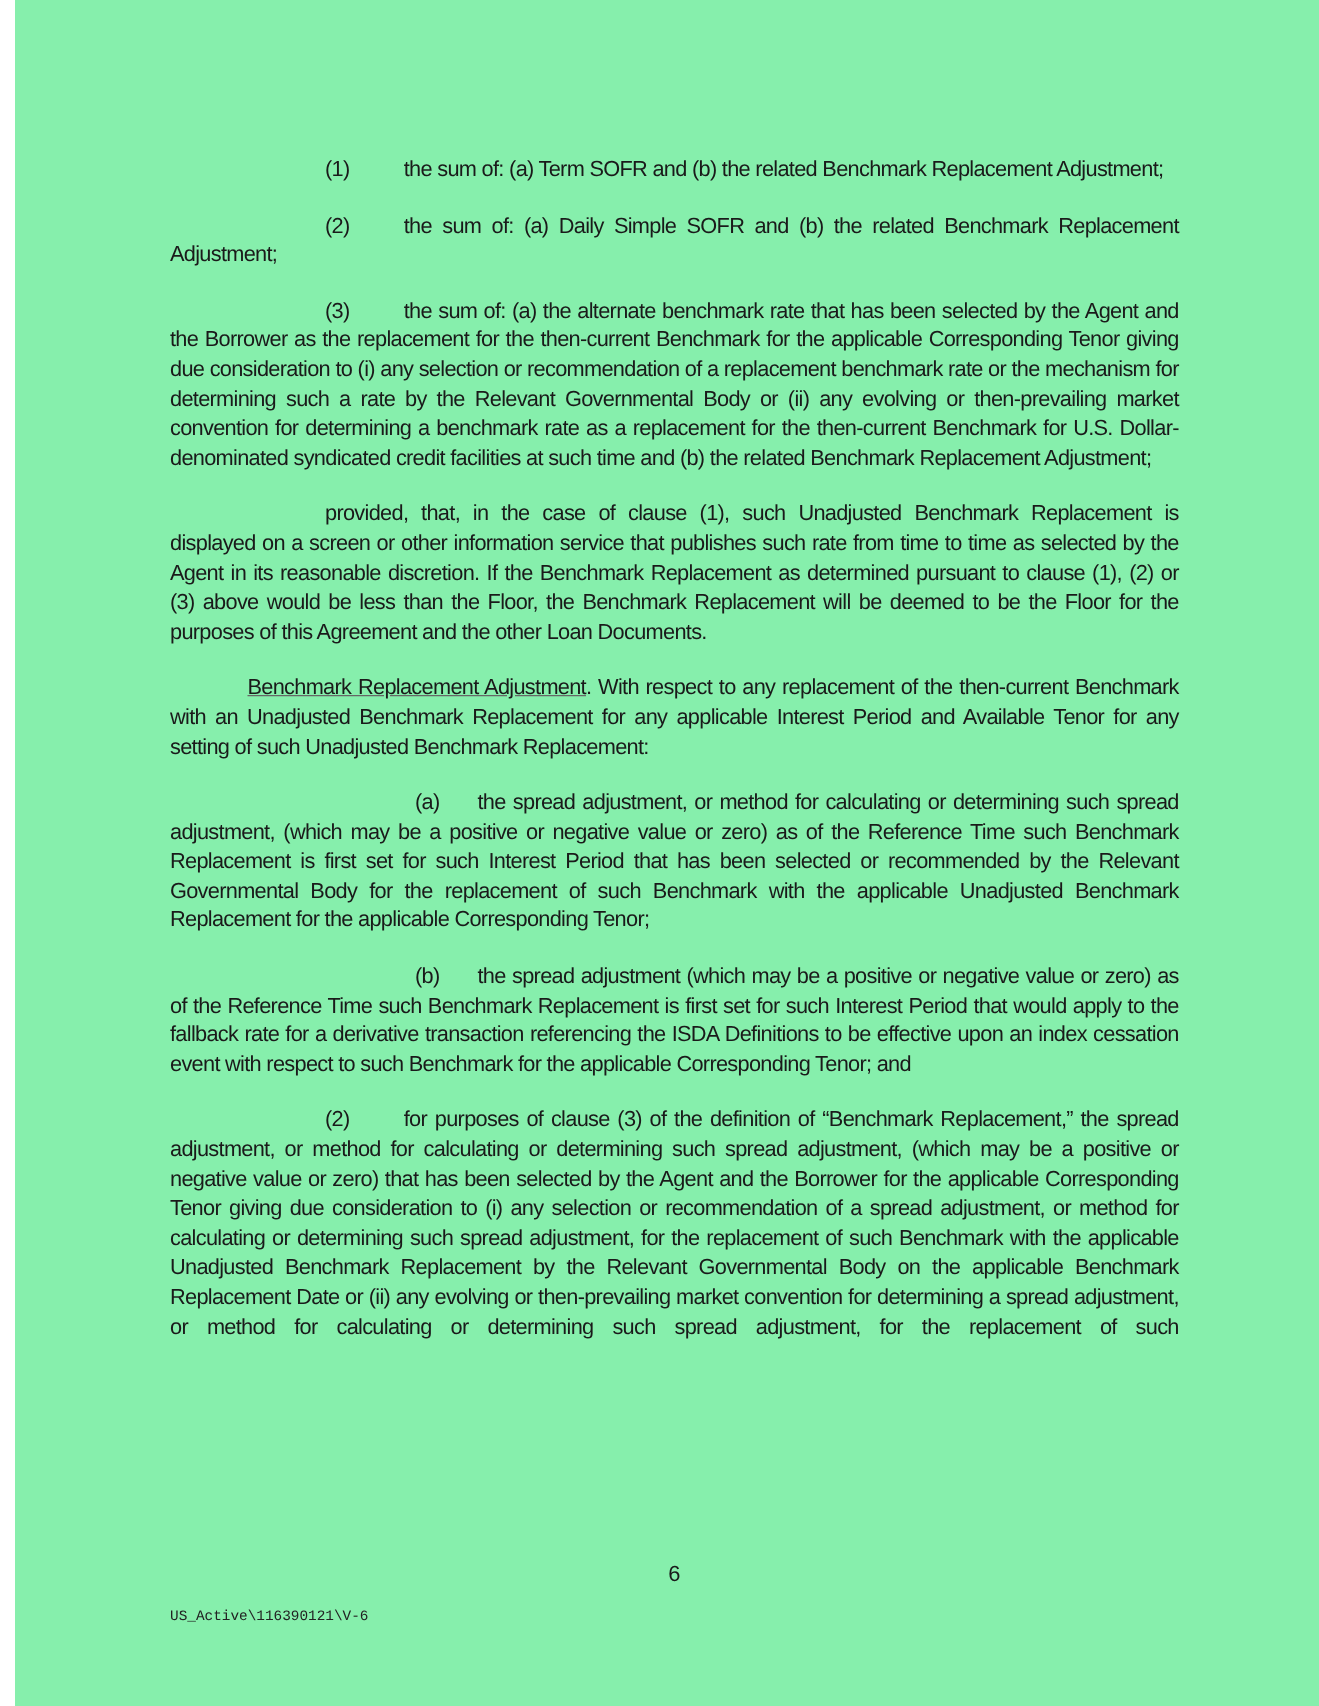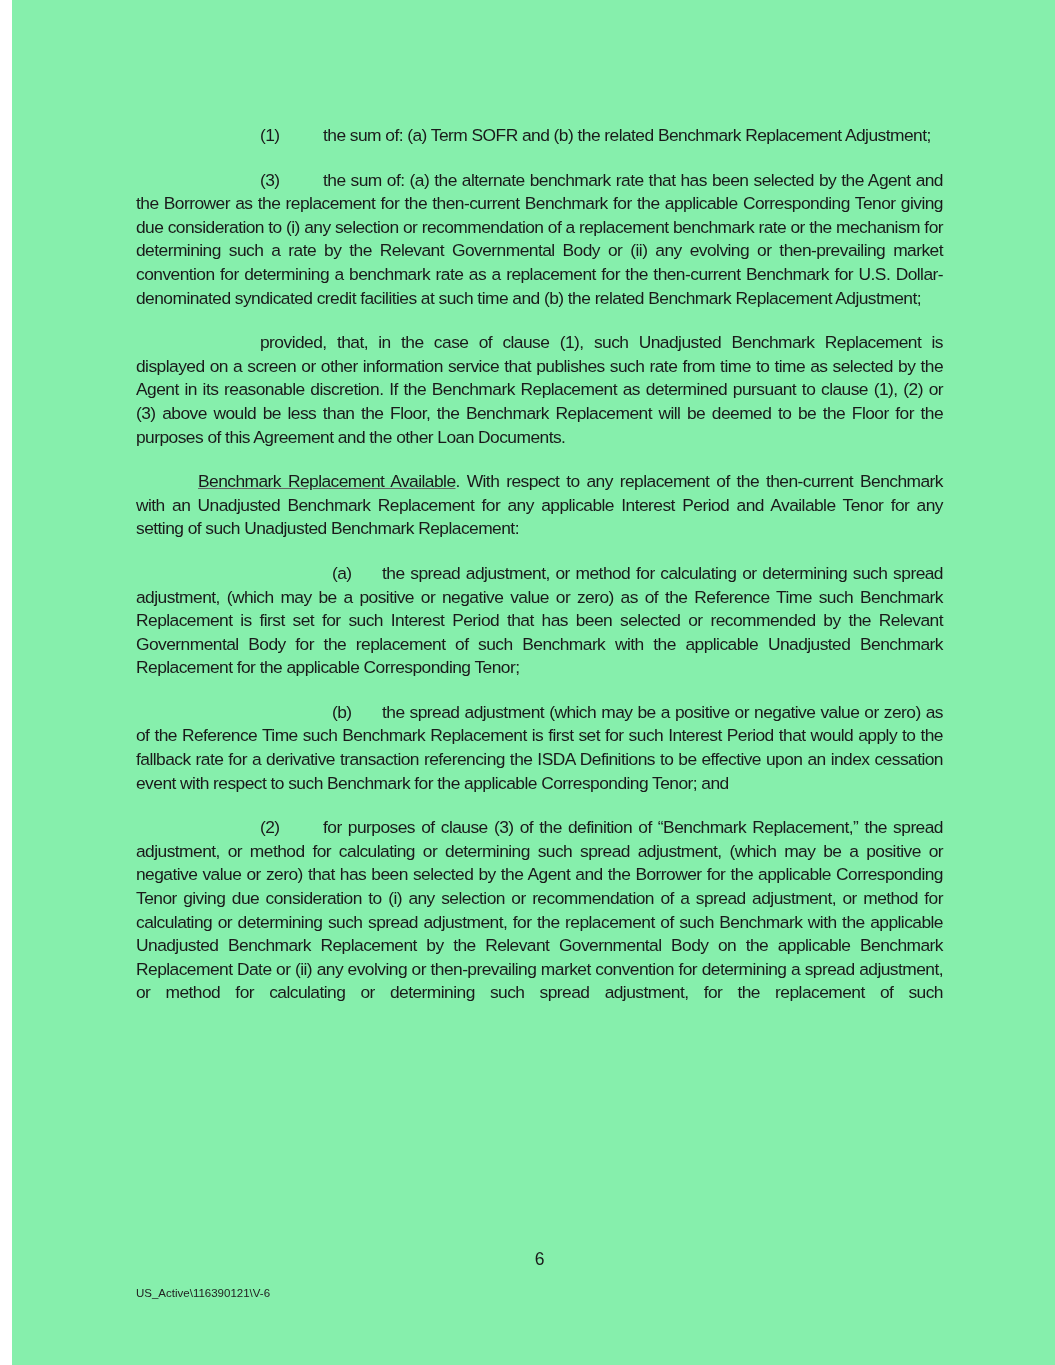--- a/index.html
+++ b/index.html
@@ -22,37 +22,38 @@
   .lvl2 .num { margin-left: 196px; width: 50px; }
   .lead-indent { display: inline-block; width: 124px; }
   .heading-indent { display: inline-block; width: 62px; }
   .u { text-decoration: underline; text-decoration-color: #666; }
   .page-number {
     position: absolute; left: 0; width: 1055px; top: 1249px; text-align: center;
     font-family: "Liberation Sans", sans-serif; font-size: 17.5px; color: #1a1a1a;
   }
   .footer-id {
     position: absolute; left: 124px; top: 1287px;
-    font-family: Liberation Sans, sans-serif; font-size: 11.5px; color: #222;
+    font-family: Liberation Mono, monospace; font-size: 11.5px; color: #222;
   }
 </style>
 </head>
 <body>
 
 <div class="page">
   <div class="body-text">
 
     <p class="para lvl1"><span class="num">(1)</span><span>the sum of: (a) Term SOFR and (b) the related Benchmark Replacement Adjustment;</span></p>
 
+    <p class="para lvl1"><span class="num">(2)</span><span>the sum of: (a) Daily Simple SOFR and (b) the related Benchmark Replacement Adjustment;</span></p>
 
     <p class="para lvl1"><span class="num">(3)</span><span>the sum of: (a) the alternate benchmark rate that has been selected by the Agent and the Borrower as the replacement for the then-current Benchmark for the applicable Corresponding Tenor giving due consideration to (i) any selection or recommendation of a replacement benchmark rate or the mechanism for determining such a rate by the Relevant Governmental Body or (ii) any evolving or then-prevailing market convention for determining a benchmark rate as a replacement for the then-current Benchmark for U.S. Dollar-denominated syndicated credit facilities at such time and (b) the related Benchmark Replacement Adjustment;</span></p>
 
     <p class="para"><span class="lead-indent"></span><span>provided, that, in the case of clause (1), such Unadjusted Benchmark Replacement is displayed on a screen or other information service that publishes such rate from time to time as selected by the Agent in its reasonable discretion.  If the Benchmark Replacement as determined pursuant to clause (1), (2) or (3) above would be less than the Floor, the Benchmark Replacement will be deemed to be the Floor for the purposes of this Agreement and the other Loan Documents.</span></p>
 
-    <p class="para"><span class="heading-indent"></span><span class="u">Benchmark Replacement Available</span><span>. With respect to any replacement of the then-current Benchmark with an Unadjusted Benchmark Replacement for any applicable Interest Period and Available Tenor for any setting of such Unadjusted Benchmark Replacement:</span></p>
+    <p class="para"><span class="heading-indent"></span><span class="u">Benchmark Replacement Adjustment</span><span>. With respect to any replacement of the then-current Benchmark with an Unadjusted Benchmark Replacement for any applicable Interest Period and Available Tenor for any setting of such Unadjusted Benchmark Replacement:</span></p>
 
 
     <p class="para lvl2"><span class="num">(a)</span><span>the spread adjustment, or method for calculating or determining such spread adjustment, (which may be a positive or negative value or zero) as of the Reference Time such Benchmark Replacement is first set for such Interest Period that has been selected or recommended by the Relevant Governmental Body for the replacement of such Benchmark with the applicable Unadjusted Benchmark Replacement for the applicable Corresponding Tenor;</span></p>
 
     <p class="para lvl2"><span class="num">(b)</span><span>the spread adjustment (which may be a positive or negative value or zero) as of the Reference Time such Benchmark Replacement is first set for such Interest Period that would apply to the fallback rate for a derivative transaction referencing the ISDA Definitions to be effective upon an index cessation event with respect to such Benchmark for the applicable Corresponding Tenor; and</span></p>
 
     <p class="para lvl1" style="text-align-last: justify;"><span class="num">(2)</span><span>for purposes of clause (3) of the definition of “Benchmark Replacement,” the spread adjustment, or method for calculating or determining such spread adjustment, (which may be a positive or negative value or zero) that has been selected by the Agent and the Borrower for the applicable Corresponding Tenor giving due consideration to (i) any selection or recommendation of a spread adjustment, or method for calculating or determining such spread adjustment, for the replacement of such Benchmark with the applicable Unadjusted Benchmark Replacement by the Relevant Governmental Body on the applicable Benchmark Replacement Date or (ii) any evolving or then-prevailing market convention for determining a spread adjustment, or method for calculating or determining such spread adjustment, for the replacement of such</span></p>
 
   </div>
 

